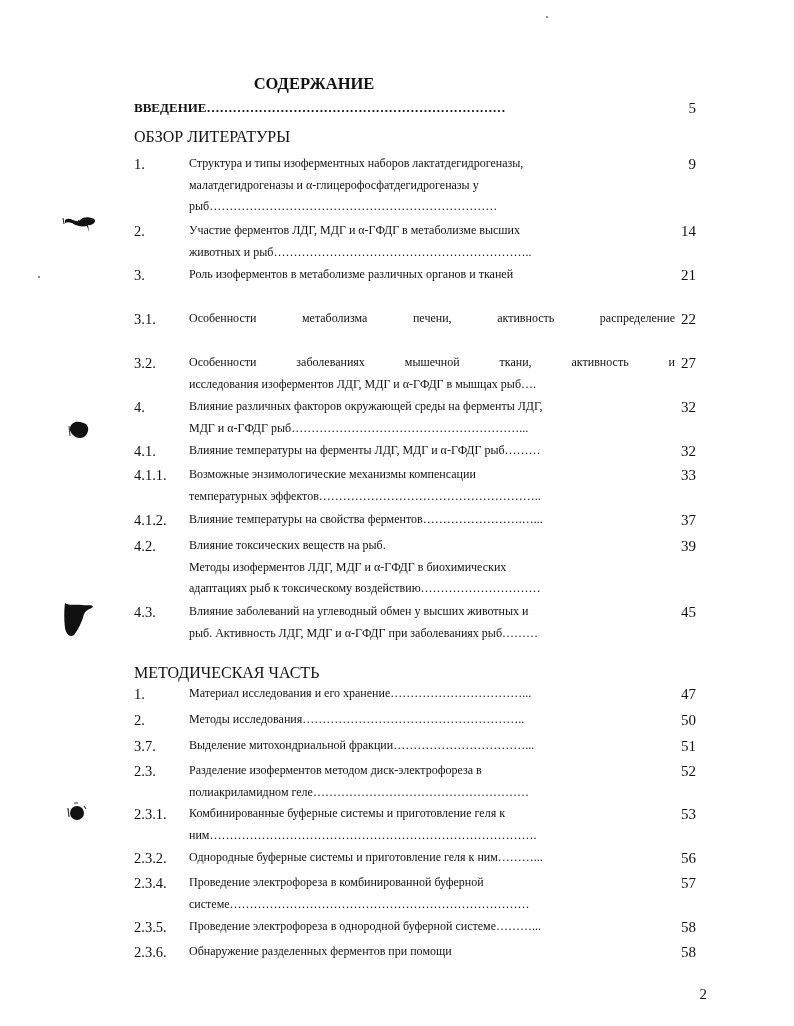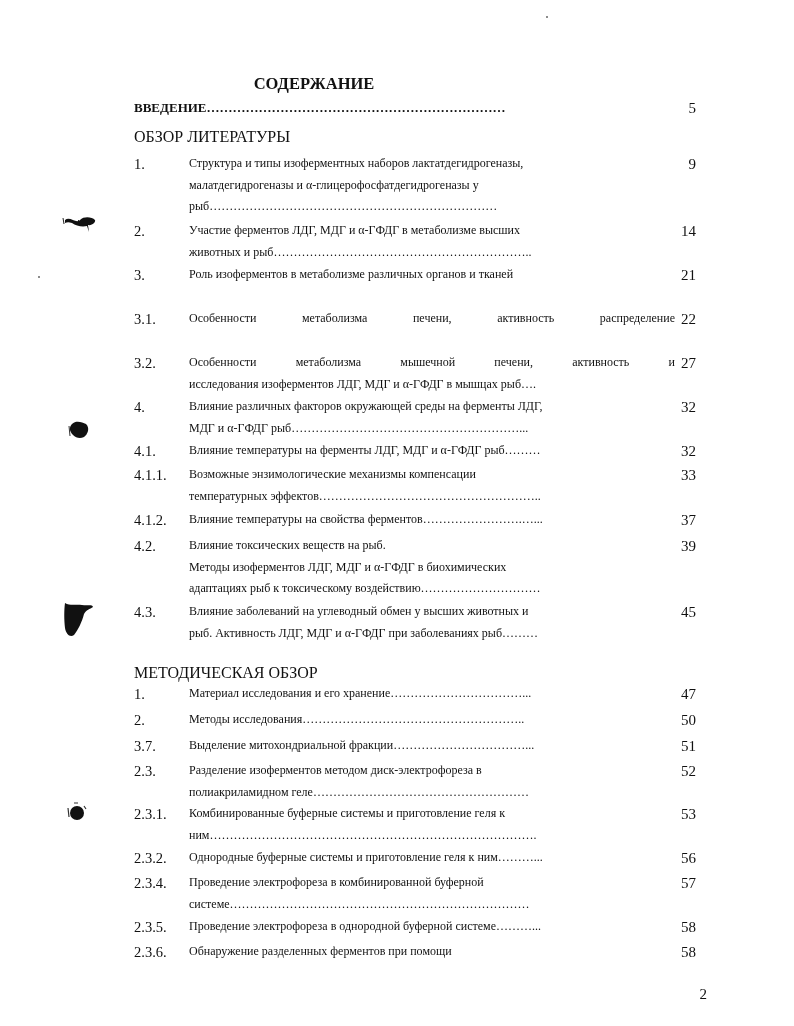--- a/index.html
+++ b/index.html
@@ -88,21 +88,21 @@
     <span class="num">3.1.</span>
     <span class="text justify" style="top:-3px;width:486px">
       <span class="line" style="text-align:justify;text-align-last:justify">Особенности метаболизма печени, активность распределение</span>
     </span>
     <span class="page">22</span>
   </div>
 
   <div class="row" style="top:355px">
     <span class="num">3.2.</span>
     <span class="text justify" style="top:-3px;width:486px">
-      <span class="line" style="text-align:justify;text-align-last:justify">Особенности метаболизма мышечной печени, активность и</span>
+      <span class="line" style="text-align:justify;text-align-last:justify">Особенности заболеваниях мышечной ткани, активность и</span>
       <span class="line">исследования изоферментов ЛДГ, МДГ и α-ГФДГ в мышцах рыб….</span>
     </span>
     <span class="page">27</span>
   </div>
 
   <div class="row" style="top:399px">
     <span class="num">4.</span>
     <span class="text" style="top:-3px">
       <span class="line">Влияние различных факторов окружающей среды на ферменты ЛДГ,</span>
       <span class="line">МДГ и α-ГФДГ рыб…………………………………………………...</span>
@@ -147,21 +147,21 @@
 
   <div class="row" style="top:604px">
     <span class="num">4.3.</span>
     <span class="text" style="top:-3px">
       <span class="line">Влияние заболеваний на углеводный обмен у высших животных и</span>
       <span class="line">рыб. Активность ЛДГ, МДГ и α-ГФДГ при заболеваниях рыб………</span>
     </span>
     <span class="page">45</span>
   </div>
 
-  <div class="section-heading" style="top:664px">МЕТОДИЧЕСКАЯ ОБЗОР</div>
+  <div class="section-heading" style="top:664px">МЕТОДИЧЕСКАЯ ЧАСТЬ</div>
 
   <div class="row" style="top:686px">
     <span class="num">1.</span>
     <span class="text" style="top:-3px">
       <span class="line">Материал исследования и его хранение……………………………...</span>
     </span>
     <span class="page">47</span>
   </div>
 
   <div class="row" style="top:712px">

